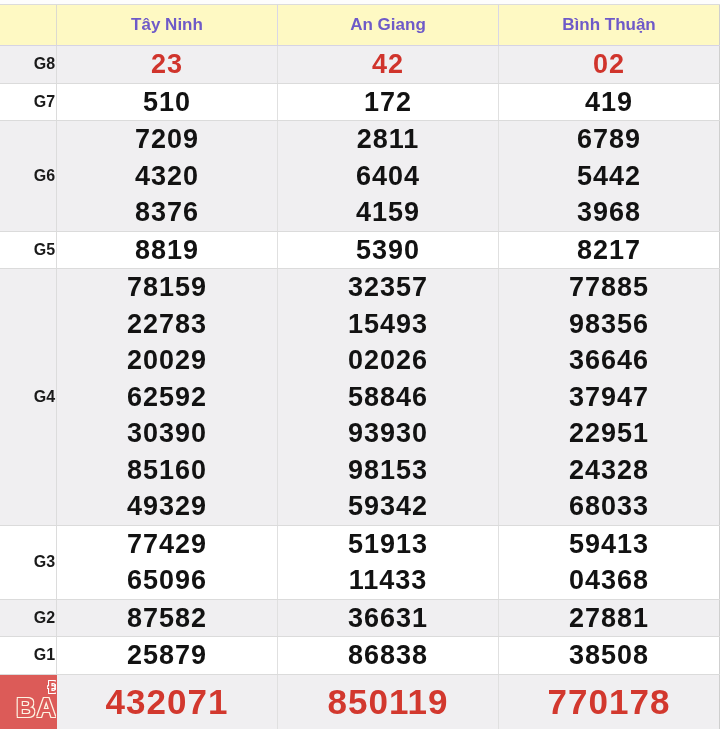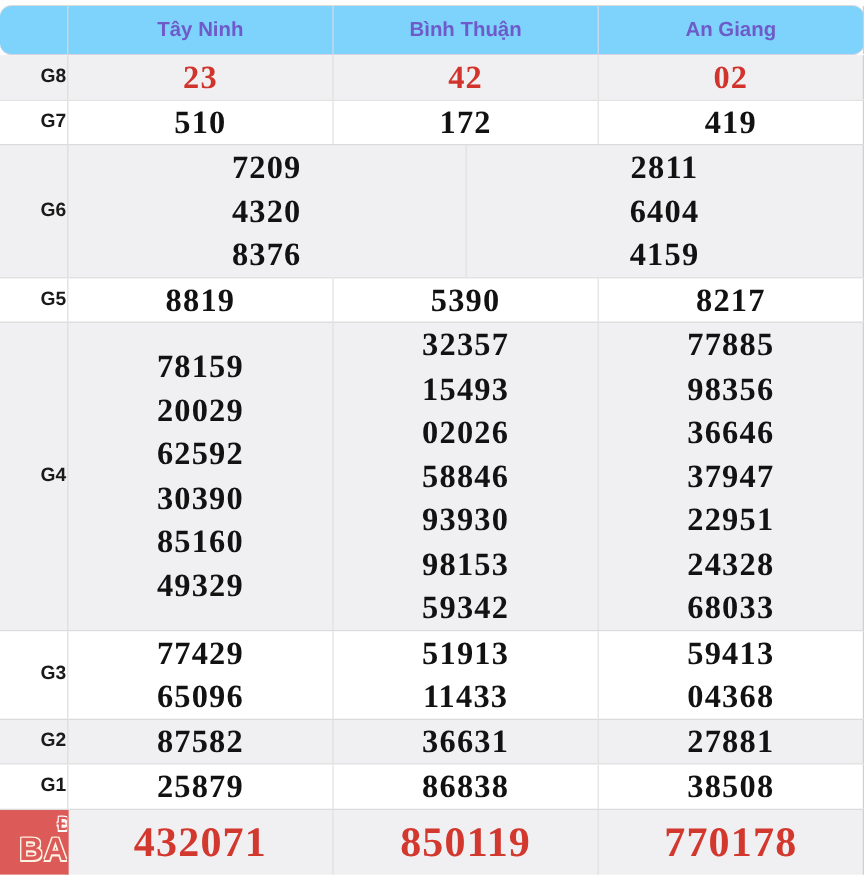--- a/index.html
+++ b/index.html
@@ -10,25 +10,24 @@
   .page{padding-top:4px;}
   .results-table{
     width:720px;
     border-bottom:1px solid #e2e2e2;
     box-sizing:border-box;
   }
   
   .header-row{
     display:flex;
     height:42px;
-    background:#7dd3fc;
+    background:#fef9c3;
     border-top:1px solid #dcdcdc;
     border-bottom:1px solid #d6d4e4;
     box-sizing:border-box;
-    border-radius:10px;
   }
   .corner-cell{
     width:57px;flex:0 0 57px;
     border-right:1px solid #dcdad0;
     box-sizing:border-box;
   }
   .header-cell{
     flex:1 1 0;
     display:flex;align-items:center;justify-content:center;
     color:#6e5ac8;
@@ -50,24 +49,23 @@
   .label-cell{
     width:57px;flex:0 0 57px;
     display:flex;align-items:center;justify-content:center;
     font-size:16px;font-weight:bold;color:#1a1a1a;
     border-right:1px solid #dcdcdc;
     box-sizing:border-box;
     padding-left:33px;
   }
   .value-cell{
     flex:1 1 0;
-    display:flex;flex-direction:column;align-items:center;justify-content:center;
+    display:flex;flex-direction:column;align-items:center;
     border-right:1px solid #e0e0e0;
     box-sizing:border-box;
-    font-family:Liberation Serif, serif;
   }
   .value-cell:last-child{border-right:1px solid #cfcfcf;}
   .num{
     font-size:27px;font-weight:bold;color:#121212;
     line-height:36.5px;letter-spacing:1px;
     white-space:nowrap;
   }
   .row.red-row .num{color:#d0342c;}
   
   .row.special{height:55px;}
@@ -96,22 +94,22 @@
 </style>
 </head>
 <body>
 
 <div class="page">
   <div class="results-table">
 
     <div class="header-row">
       <div class="corner-cell"></div>
       <div class="header-cell">Tây Ninh</div>
+      <div class="header-cell">An Giang</div>
       <div class="header-cell">Bình Thuận</div>
-      <div class="header-cell">An Giang</div>
     </div>
 
     <div>
         <div class="row shaded red-row">
           <div class="label-cell">G8</div>
           <div class="value-cell">
             <div class="num">23</div>
           </div>
           <div class="value-cell">
             <div class="num">42</div>
@@ -137,37 +135,43 @@
           <div class="value-cell">
             <div class="num">7209</div>
             <div class="num">4320</div>
             <div class="num">8376</div>
           </div>
           <div class="value-cell">
             <div class="num">2811</div>
             <div class="num">6404</div>
             <div class="num">4159</div>
           </div>
+          <div class="value-cell">
+            <div class="num">6789</div>
+            <div class="num">5442</div>
+            <div class="num">3968</div>
+          </div>
         </div>
         <div class="row">
           <div class="label-cell">G5</div>
           <div class="value-cell">
             <div class="num">8819</div>
           </div>
           <div class="value-cell">
             <div class="num">5390</div>
           </div>
           <div class="value-cell">
             <div class="num">8217</div>
           </div>
         </div>
         <div class="row shaded">
           <div class="label-cell">G4</div>
           <div class="value-cell">
             <div class="num">78159</div>
+            <div class="num">22783</div>
             <div class="num">20029</div>
             <div class="num">62592</div>
             <div class="num">30390</div>
             <div class="num">85160</div>
             <div class="num">49329</div>
           </div>
           <div class="value-cell">
             <div class="num">32357</div>
             <div class="num">15493</div>
             <div class="num">02026</div>

